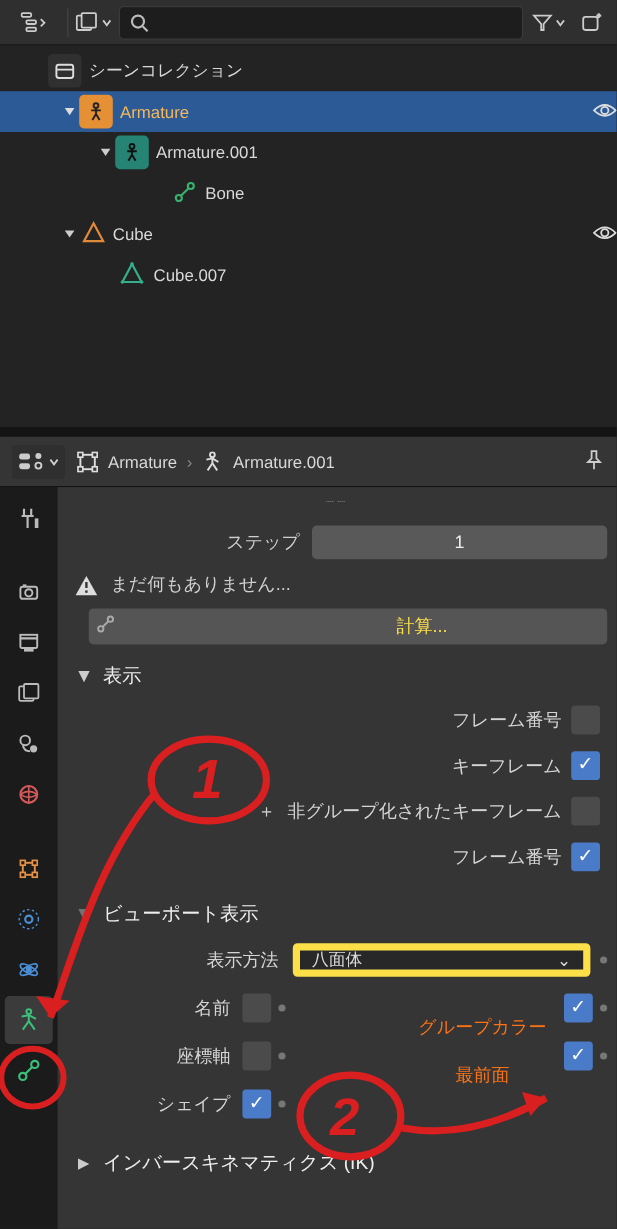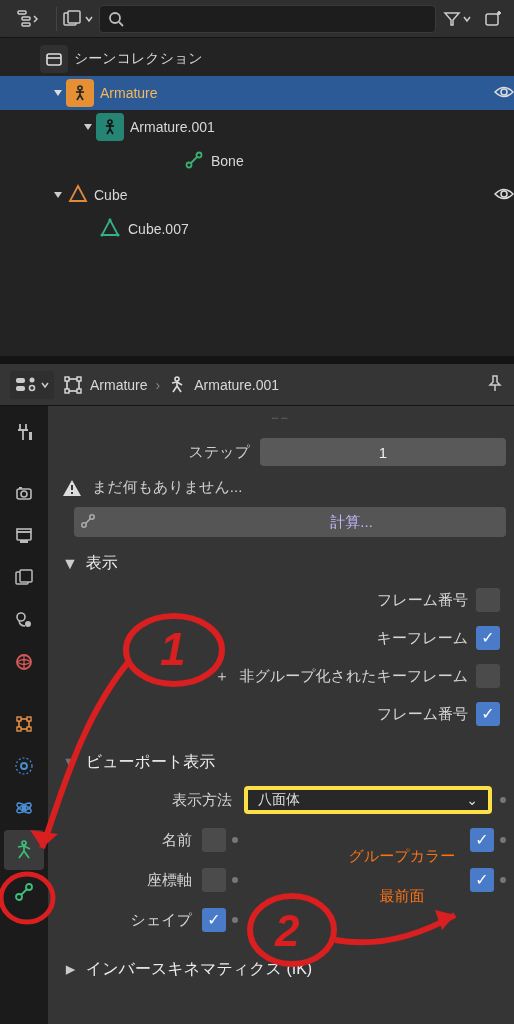--- a/index.html
+++ b/index.html
@@ -69,21 +69,21 @@
     flex-shrink:0;
   }
   .row .label { white-space:nowrap; }
   .row .vis { margin-left:auto; color:#bbb; }
   .row.selected { background:#2b5a97; }
   .row.selected .label { color:#f5b85a; }
 
   .indent0 { padding-left:40px; }
   .indent1 { padding-left:50px; }
   .indent2 { padding-left:80px; }
-  .indent3 { padding-left:145px;margin-left:40px; }
+  .indent3 { padding-left:145px; }
 
   
   .box-dark { background:#303030; }
   .box-orange { background:#e59035; }
   .box-teal { background:#258474; }
 
   
   .split { height:8px; background:#141414; }
 
   
@@ -162,21 +162,21 @@
     display:flex; align-items:center; gap:10px;
     color:#d0d0d0; padding:4px 0 4px 6px;
     font-size:15px;
   }
 
   .wide-btn {
     height:30px;
     background:#555;
     border-radius:4px;
     display:flex; align-items:center; justify-content:center;
-    color:#c4b5fd;
+    color:#fde047;
     font-size:15px;
     margin-left:18px;
     text-align:center;
   }
   .wide-btn .bone-ico { margin-right:auto; margin-left:6px;}
 
   .subpanel-header {
     display:flex; align-items:center; gap:8px;
     color:#eee; font-size:16px;
     padding:10px 0 4px 6px;
@@ -202,21 +202,21 @@
     flex-shrink:0;
   }
   .checkbox.checked { background:#4a7bc8; }
   .checkbox.checked::after {
     content:"✓"; color:#fff; font-size:16px; line-height:1;
   }
 
   .dropdown {
     height:28px;
     background:#282828;
-    border:4px solid #fde047;
+    border:6px solid #fde047;
     border-radius:4px;
     display:flex; align-items:center;
     padding:0 10px;
     color:#ddd;
     gap:8px;
   }
   .dropdown .dd-arrow { margin-left:auto; }
   .decimate { width:6px; height:6px; background:#777; border-radius:50%; flex-shrink:0;}
 
   .two-col {

